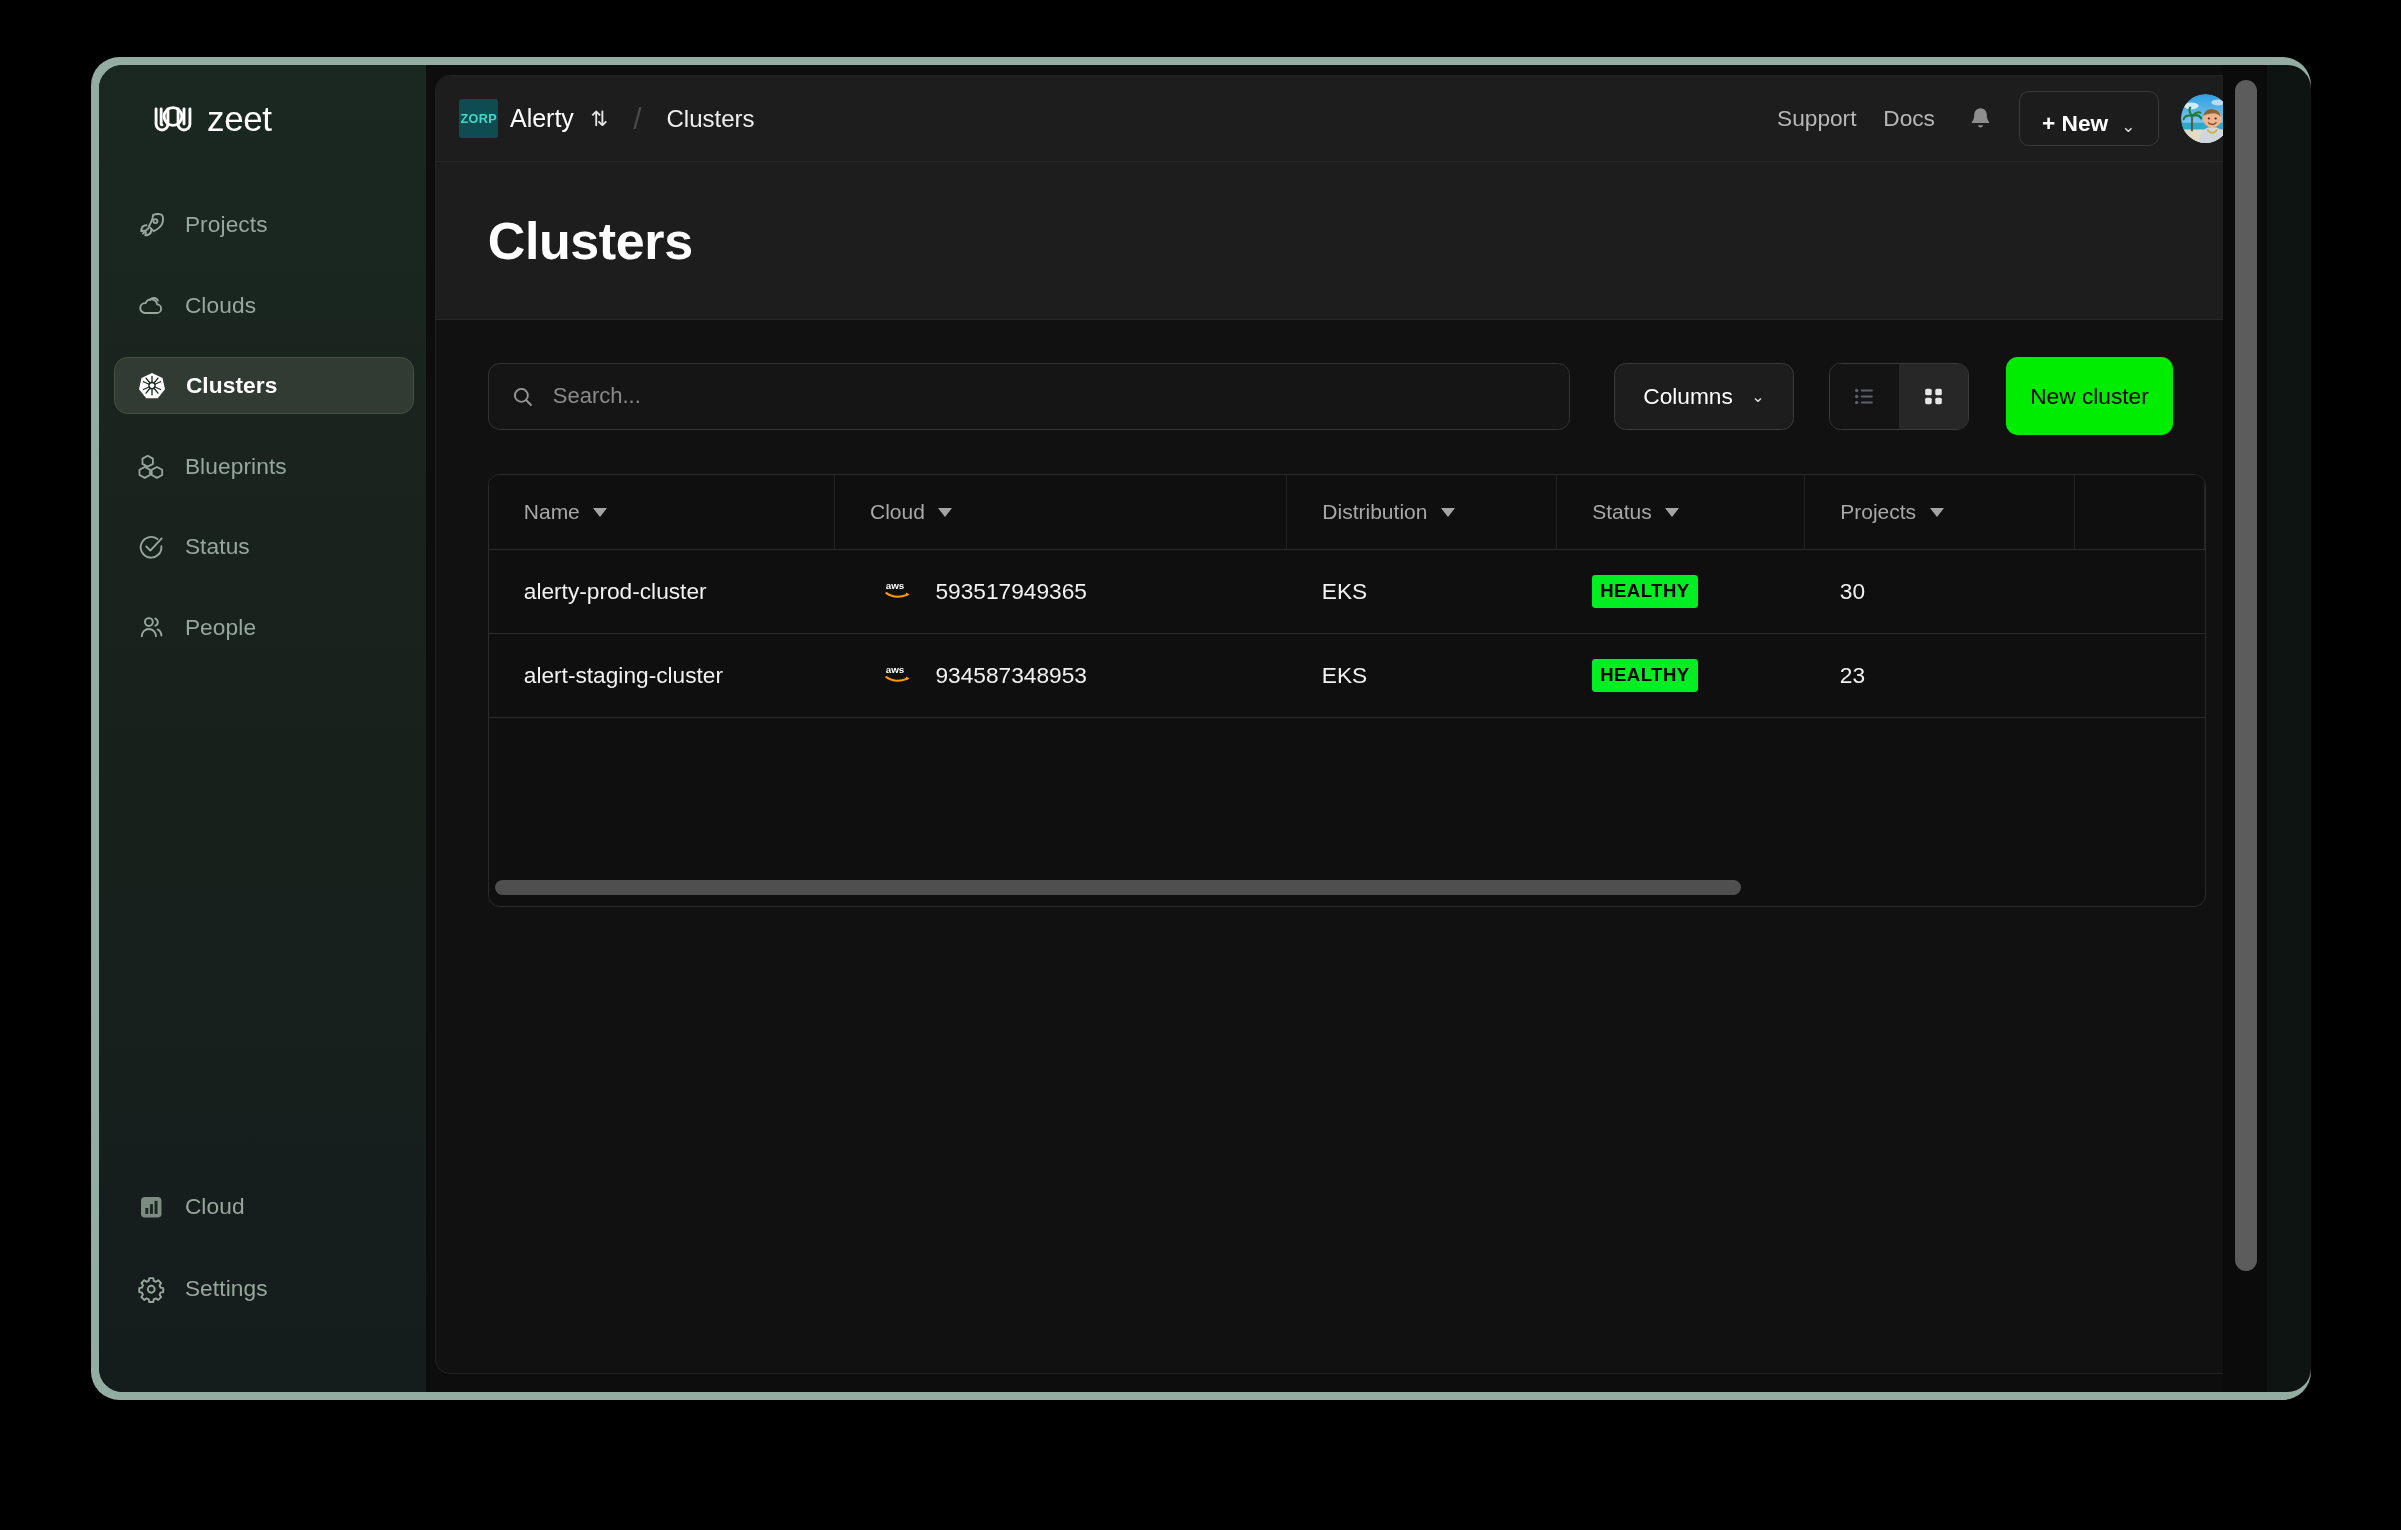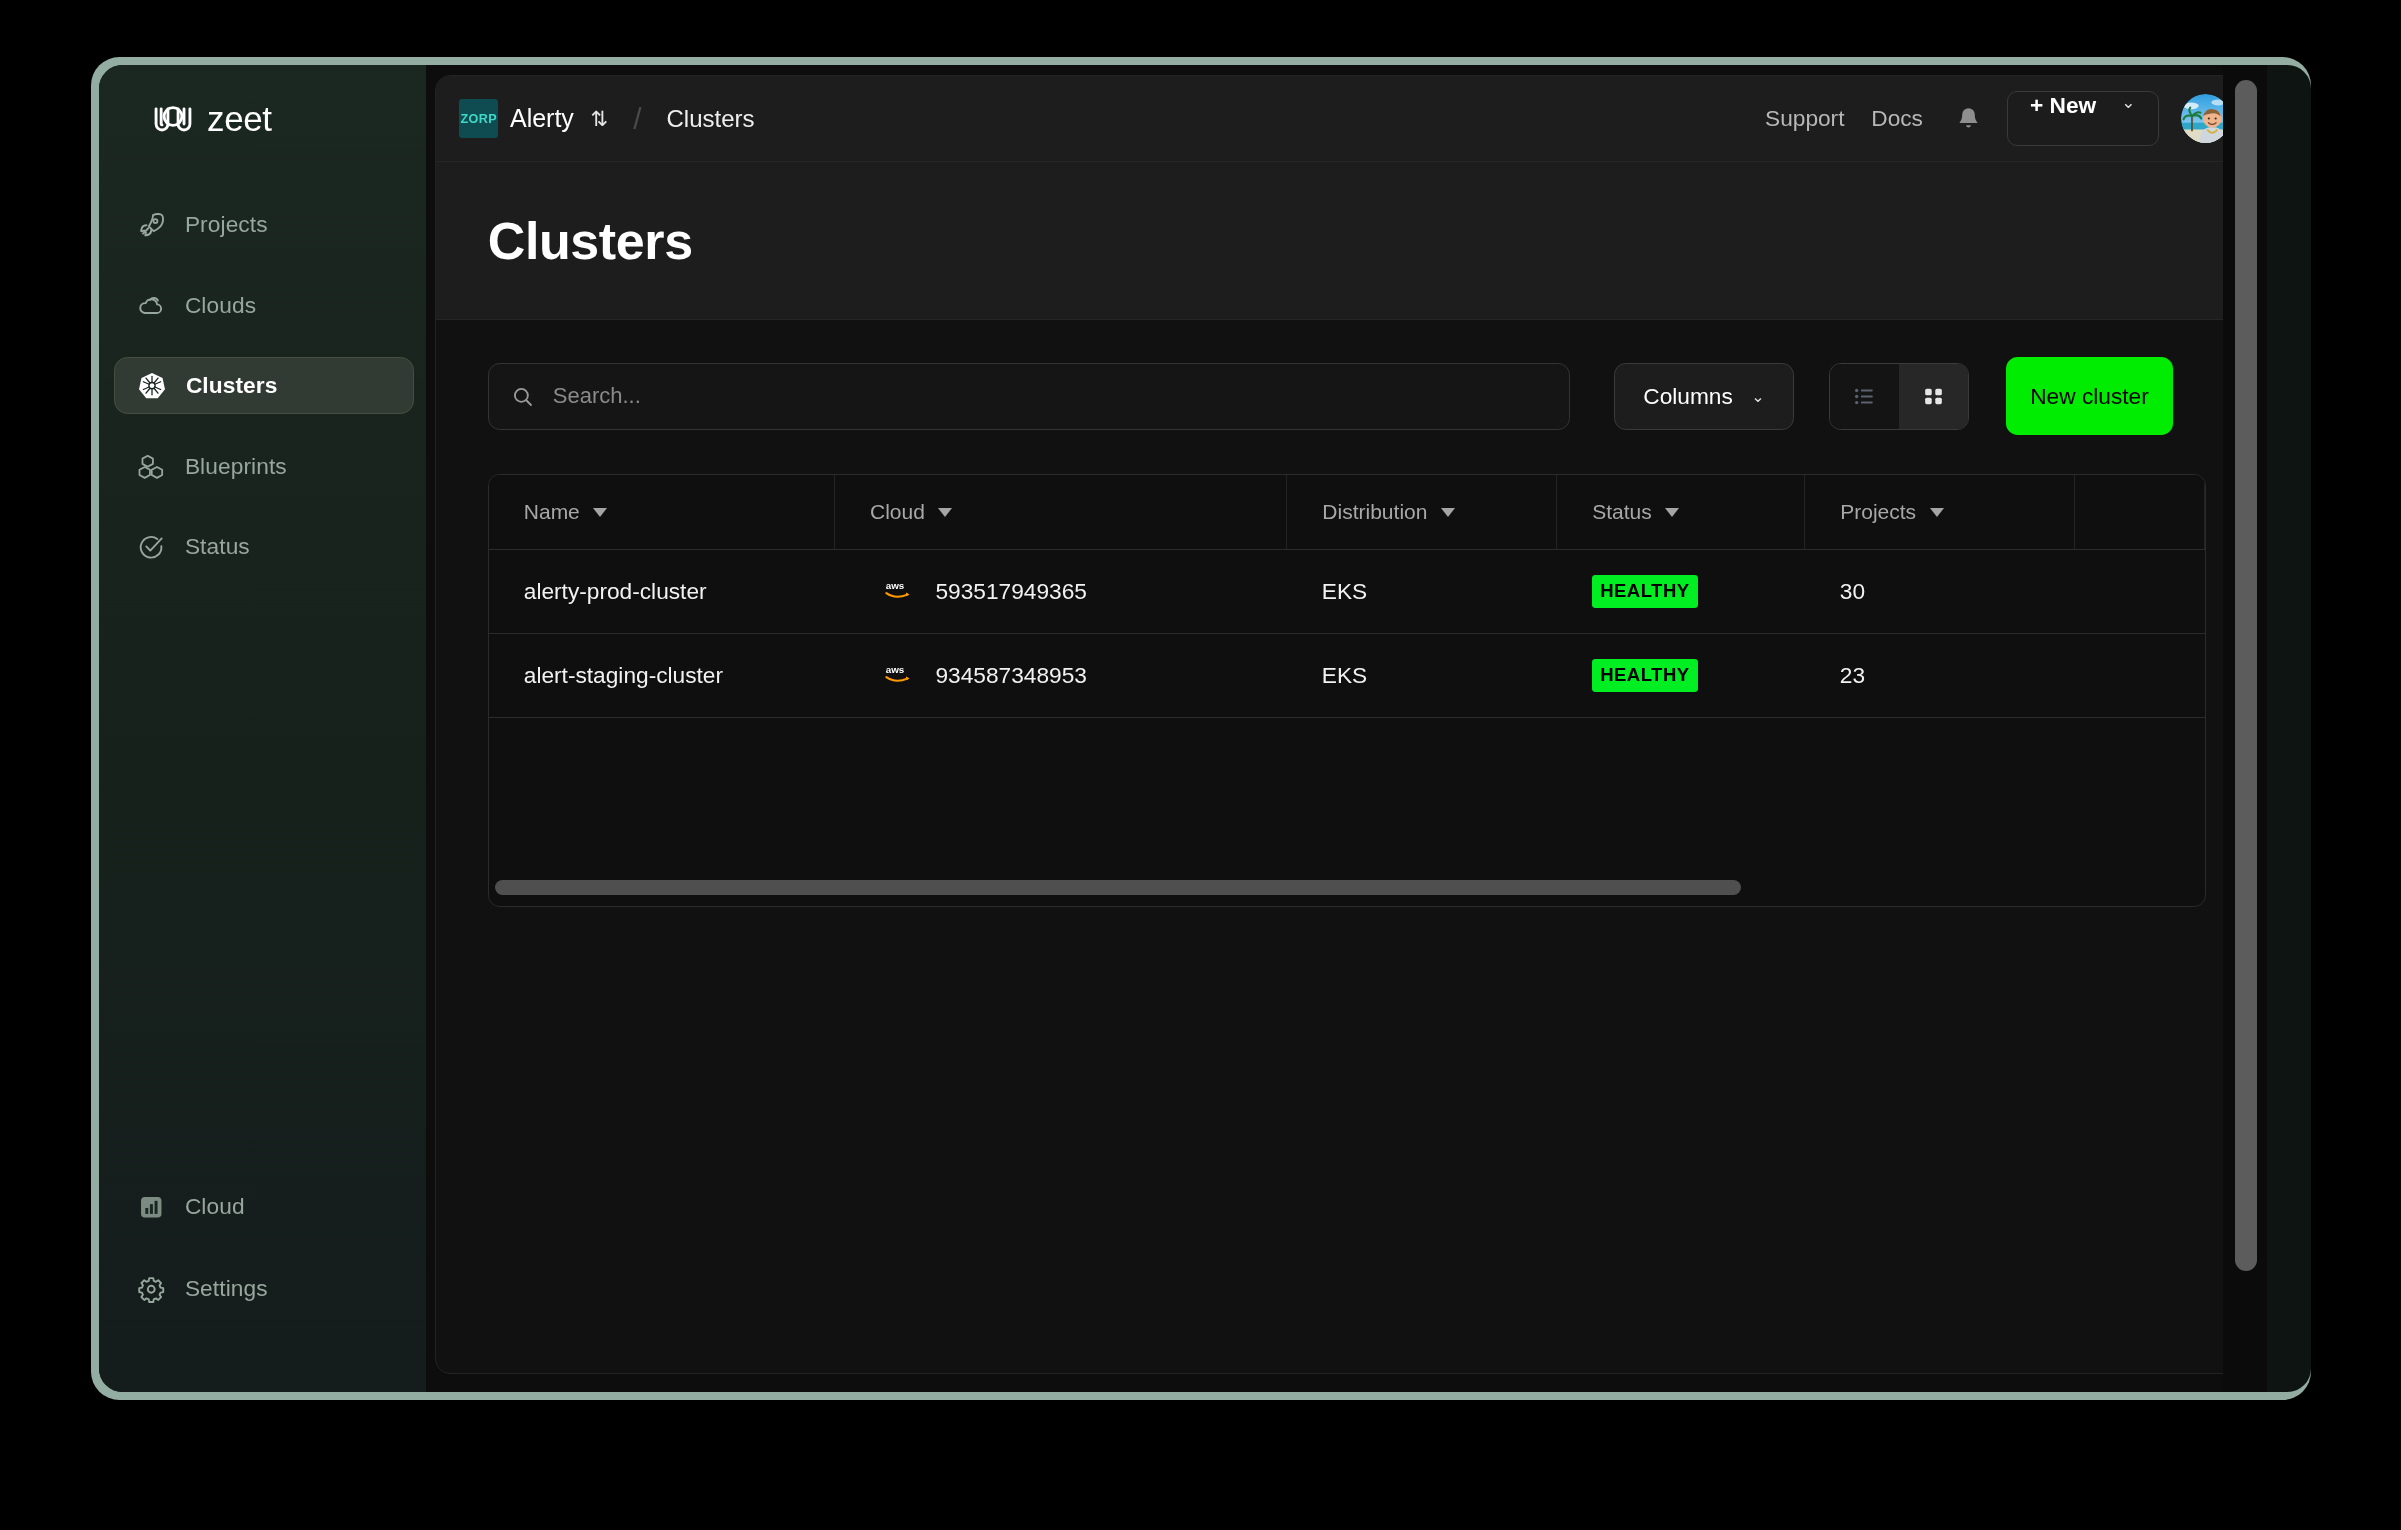--- a/index.html
+++ b/index.html
@@ -99,24 +99,24 @@
   #org-name { color: #fff; font-size: 25px; font-weight: 400; }
   #org-switch { color: #e6e6e6; font-size: 21px; margin-left: 5px; line-height: 1; }
   #bc-sep { color: #4a4a4a; font-size: 30px; margin: 0 25px; font-weight: 300; }
   #bc-current { color: #efefef; font-size: 24px; }
   #topbar-right { margin-left: auto; display: flex; align-items: center; gap: 0; }
   .topbar-link {
     color: #b7b7b7; font-size: 22.7px; padding: 0 13.4px; cursor: pointer;
   }
   #bell-btn { padding: 0 18.5px; display:flex; align-items:center; cursor: pointer;}
   #new-button {
-    display: flex; align-items: flex-start; gap: 25px;
+    display: flex; align-items: flex-end; gap: 13px;
     background: #1c1c1c; border: 0.8px solid #3a3a3a;
     border-radius: 10px;
-    height: 55px; padding: 0 22px;
+    height: 55px; padding: 8px 22px;
     color: #fff; font-size: 22.7px; font-weight: 700;
     cursor: pointer; margin-left: 6.7px;
   }
   #new-button .caret { font-size: 17px; font-weight: 400; color: #ddd; }
   #avatar {
     width: 49px; height: 49px; border-radius: 50%;
     margin-left: 22px; overflow: hidden; cursor: pointer;
     flex: 0 0 49px;
   }
 
@@ -325,20 +325,31 @@
             <svg class="svgicon" width="28.5" height="28.5" viewBox="0 0 24 24" fill="none" stroke="#98a79e" stroke-width="1.6" stroke-linecap="round" stroke-linejoin="round">
               <path d="M20.5 11.2a8.7 8.7 0 1 1-3.4-6.1"></path>
               <path d="M7.8 11.3 11.2 14.8 20.8 4.6"></path>
               <circle cx="5.6" cy="6.1" r=".55" fill="#98a79e" stroke="none"></circle>
               <circle cx="9.1" cy="3.9" r=".55" fill="#98a79e" stroke="none"></circle>
             </svg>
           </span>
           <span class="nav-label">Status</span>
         </div>
 
+        <div class="nav-item">
+          <span class="nav-icon">
+            <svg class="svgicon" width="28.5" height="28.5" viewBox="0 0 24 24" fill="none" stroke="#98a79e" stroke-width="1.6" stroke-linecap="round" stroke-linejoin="round">
+              <circle cx="10" cy="7.6" r="3.3"></circle>
+              <path d="M4 19.5a6 6 0 0 1 12 0"></path>
+              <path d="M15.4 4.7a3.2 3.2 0 0 1 0 6"></path>
+              <path d="M17.4 13.8a6 6 0 0 1 3.1 5.2"></path>
+            </svg>
+          </span>
+          <span class="nav-label">People</span>
+        </div>
 
       </nav>
 
       <div id="nav-bottom">
         <div class="nav-item">
           <span class="nav-icon">
             <svg class="svgicon" width="28.5" height="28.5" viewBox="0 0 24 24">
               <rect x="3.4" y="3.4" width="17.2" height="17.2" rx="3.2" fill="#7d8c83"></rect>
               <rect x="7" y="12.6" width="2.5" height="5" fill="#1b2721"></rect>
               <rect x="10.9" y="9.4" width="2.5" height="8.2" fill="#1b2721"></rect>

